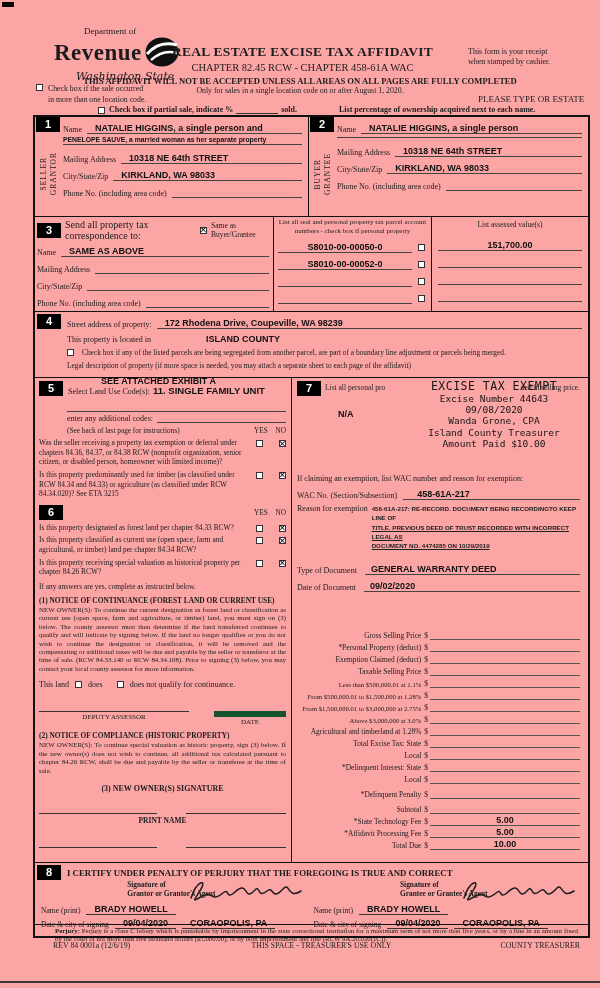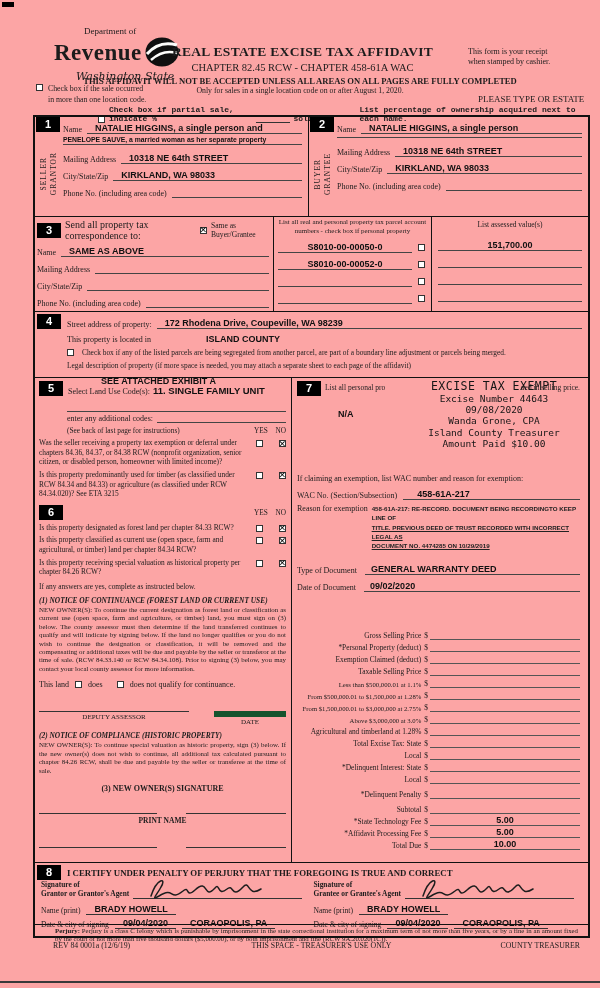--- a/index.html
+++ b/index.html
@@ -19,21 +19,21 @@
   .logo .state { font-size:11px; font-style:italic; margin-left:22px; font-family:"DejaVu Serif", serif; }
   .title-block { position:absolute; left:130px; top:44px; width:345px; text-align:center; }
   .title-block .t1 { font-size:13.5px; font-weight:bold; letter-spacing:0.3px; }
   .title-block .t2 { font-size:10.5px; margin-top:2px; }
   .receipt-note { position:absolute; left:468px; top:47px; width:115px; font-size:8px; line-height:1.3; }
   .warn { position:absolute; left:0; top:76px; width:100%; text-align:center; font-size:8.6px; font-weight:bold; }
   .only-note { position:absolute; left:0; top:86px; width:100%; text-align:center; font-size:7.8px; }
   .loc-check { position:absolute; left:36px; top:84px; width:160px; font-size:7.8px; line-height:1.35; display:flex; }
   .loc-check .txt { margin-left:5px; }
   .type-print { position:absolute; left:478px; top:94px; font-size:9px; }
-  .partial-row { position:absolute; left:98px; top:105px; width:480px; font-size:8px; font-weight:bold; display:flex; align-items:flex-end;font-family:Liberation Mono, monospace; }
+  .partial-row { position:absolute; left:98px; top:105px; width:480px; font-size:8px; font-weight:bold; display:flex; align-items:flex-end; }
   .partial-row .pline { display:inline-block; width:42px; border-bottom:1px solid #333; margin:0 3px; }
   .partial-row .own { margin-left:42px; }
 
   
   .mainbox { position:absolute; left:33px; top:115px; width:557px; height:823px; border:2px solid #111; }
 
   .cb { display:inline-block; width:7px; height:7px; border:1px solid #333; position:relative; vertical-align:middle; background:#fff; flex:none; }
   .cb.checked::after { content:"\2715"; position:absolute; left:-1.5px; top:-2.5px; font-size:9px; font-weight:bold; color:#111; font-family:"DejaVu Sans", sans-serif; }
 
   .num { display:inline-block; background:#000; color:#fff; font-family:"Liberation Sans", sans-serif;
@@ -82,21 +82,21 @@
   .addl { display:flex; align-items:flex-end; margin:2px 0 0 28px; }
   .addl .fill { flex:1; border-bottom:1px solid #444; margin-left:4px; }
   .yesno-row { display:flex; margin:3px 0 2px 28px; font-size:7.3px; }
   .yesno-row .yn { margin-left:auto; width:32px; display:flex; justify-content:space-between; font-size:7.3px; }
   .q { display:flex; margin-top:3px; }
   .q .qt { flex:1; font-size:7.4px; line-height:1.3; padding-right:5px; }
   .q .qb { width:30px; display:flex; justify-content:space-between; padding-top:2px; flex:none; }
   .s6head { display:flex; align-items:center; margin-top:6px; }
   .s6head .yn { margin-left:auto; width:32px; display:flex; justify-content:space-between; font-size:7.3px; }
   .note-sm { font-size:7.4px; margin-top:5px; }
-  .notice-title { font-size:7.4px; font-weight:bold; margin-top:5px;font-style:italic; }
+  .notice-title { font-size:7.4px; font-weight:bold; margin-top:5px; }
   .notice-body { font-size:6.9px; line-height:1.22; text-align:justify; margin-top:1px; }
   .land-row { display:flex; align-items:center; gap:6px; font-size:8px; margin-top:7px; }
   .sig-pair { display:flex; justify-content:space-between; margin-top:22px; }
   .sig-pair .a { width:150px; border-top:1px solid #333; text-align:center; font-size:7px; padding-top:1px; }
   .sig-pair .b { width:72px; border-top:6px solid #14532d; text-align:center; font-size:7px; padding-top:1px; }
   .center-bold { text-align:center; font-weight:bold; font-size:8px; margin-top:9px; }
   .pn-pair { display:flex; justify-content:space-between; margin-top:20px; }
   .pn-pair .a { width:118px; border-top:1px solid #333; }
   .pn-pair .b { width:100px; border-top:1px solid #333; }
   .printname { text-align:center; font-size:7.5px; font-weight:bold; margin-top:2px; }
@@ -125,21 +125,21 @@
   .fee-row .dol { font-size:7.4px; margin:0 2px 0 3px; }
   .fee-row .fline { width:150px; border-bottom:1px solid #555; text-align:center; }
   .fee-row .fline .val { font-size:9px; }
   .fee-row.noline { justify-content:flex-end; padding-right:150px; }
 
   
   .s8 { border-top:1px solid #111; height:62px; padding:2px 6px 0 2px; }
   .s8head { display:flex; align-items:center; gap:6px; font-size:8.8px; font-weight:bold; }
   .s8body { display:flex; }
   .s8half { flex:1; padding:1px 8px 0 4px; }
-  .sigrow { display:flex; align-items:flex-start; height:20px; }
+  .sigrow { display:flex; align-items:center; height:20px;flex-direction:column; }
   .sigrow .siglab { font-size:7.4px; line-height:1.15; font-weight:bold; }
   .sigrow .sigline { flex:1; border-bottom:1px solid #333; margin-left:4px; position:relative; height:18px; }
   .sigrow svg { position:absolute; bottom:-4px; left:8px; }
   .inforow { display:flex; align-items:flex-end; height:14px; font-size:7.6px; }
   .inforow .fillv { border-bottom:1px solid #333; margin-left:6px; padding:0 8px; }
   .perjury { border-top:1px solid #111; font-size:6.8px; line-height:1.25; padding:2px 10px 0 20px; text-align:justify; }
 
   
   .footer { position:absolute; left:33px; top:941px; width:557px; display:flex; font-size:7.8px; }
   .footer .f1 { width:170px; padding-left:20px; }

